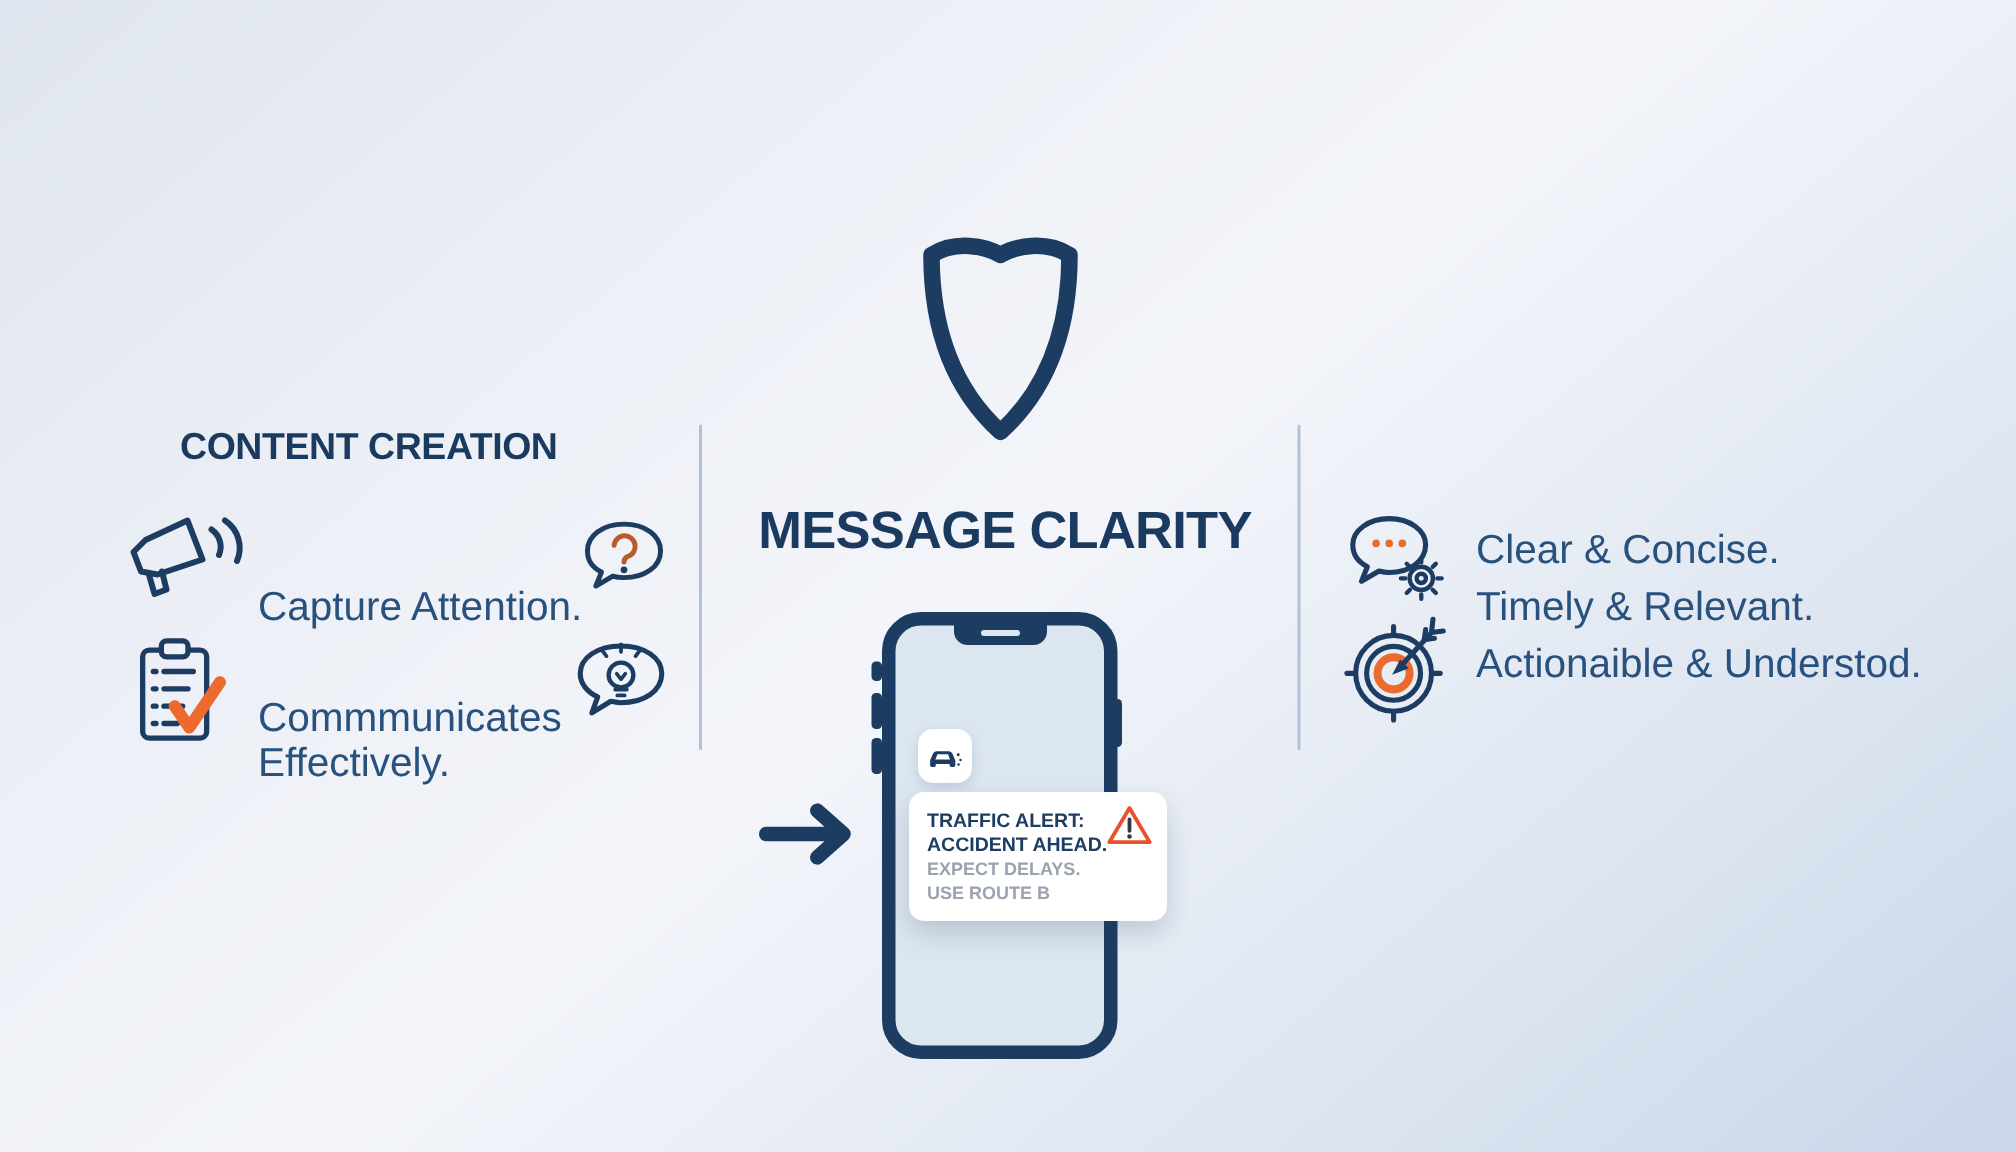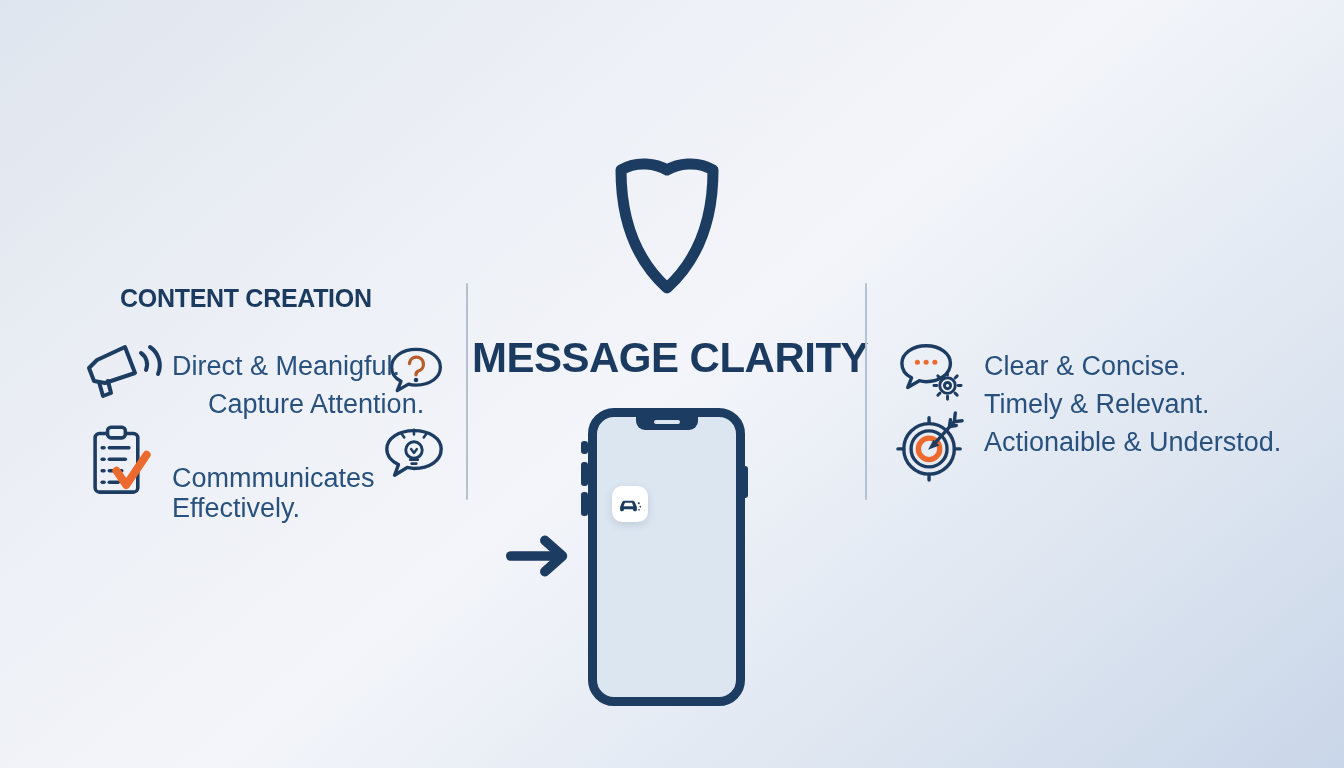--- a/index.html
+++ b/index.html
@@ -9,21 +9,21 @@
     overflow:hidden;
     font-family:"Liberation Sans", sans-serif;
     background:linear-gradient(140deg,#dfe5ee 0%,#edf0f6 30%,#f3f5fa 50%,#dde5f0 78%,#c9d6e9 100%);
   }
   .abs{position:absolute;}
   .heading{
     font-size:25px;font-weight:700;color:#1b3a5f;
     letter-spacing:-0.3px;text-align:left;white-space:nowrap;
   }
   .main-title{
-    font-size:42px;font-weight:700;color:#1b3a5f;
+    font-size:35px;font-weight:700;color:#1b3a5f;
     letter-spacing:-0.5px;text-align:center;white-space:nowrap;
   }
   .body-line{
     font-size:27px;color:#28517e;white-space:nowrap;
   }
   .body-block{
     font-size:27px;color:#28517e;line-height:30px;width:212px;white-space:normal;
   }
   .divider{width:2px;height:217px;background:#b3c1d4;border-radius:1px;}
   .phone{
@@ -110,22 +110,21 @@
   <div class="abs" style="left:381px;top:420px;">
     <svg width="66" height="62" viewBox="0 0 68 62" fill="none" stroke="#1d3c62" stroke-linecap="round" stroke-linejoin="round">
       <path d="M34 10 C18 10 6 18 6 29 C6 36 11 42 18 45 L14 56 L27 48 C29.5 48.5 31.5 49 34 49 C50 49 62 41 62 29 C62 18 50 10 34 10 Z" stroke-width="3.5"></path>
       <circle cx="34" cy="30" r="8.5" stroke-width="3"></circle>
       <path d="M31 29 L34 33 L37 29" stroke-width="2.4"></path>
       <path d="M30 40 h8 M31.5 44 h5" stroke-width="2.6"></path>
       <path d="M34 14 V9 M24 17 L21 13 M44 17 L47 13" stroke-width="2.6"></path>
     </svg>
   </div>
 
-  <div class="abs body-line" style="left:172px;top:351px;">Direct &amp; Meanigful.</div>
-  <div class="abs body-line" style="left:172px;top:389px;margin-left:36px;">Capture Attention.</div>
+  <div class="abs body-line" style="left:172px;top:389px;">Capture Attention.</div>
   <div class="abs body-block" style="left:172px;top:428px;margin-top:35px;">Commmunicates Effectively.</div>
 
 
   <div class="abs" style="left:897px;top:340px;">
     <svg width="68" height="62" viewBox="0 0 70 62" fill="none" stroke-linecap="round" stroke-linejoin="round">
       <path d="M30 5 C16 5 5 13 5 23 C5 30 9 35 15 38 L11 48 L23 41 C25.5 41.7 27.5 42 30 42 C44 42 55 34 55 23 C55 13 44 5 30 5 Z" stroke="#1d3c62" stroke-width="3.5"></path>
       <circle cx="21" cy="22" r="2.6" fill="#ed6a2e" stroke="none"></circle>
       <circle cx="30" cy="22" r="2.6" fill="#ed6a2e" stroke="none"></circle>
       <circle cx="39" cy="22" r="2.6" fill="#ed6a2e" stroke="none"></circle>
       <g stroke="#1d3c62" stroke-width="3">
@@ -177,14 +176,27 @@
   <div class="abs app-tile">
     <svg width="26" height="20" viewBox="0 0 34 26">
       <path d="M4 17 l2.5 -6 c.6 -1.4 1.8 -2.2 3.2 -2.2 h10.6 c1.4 0 2.6 .8 3.2 2.2 L26 17 v4 a1.5 1.5 0 0 1 -1.5 1.5 h-2 A1.5 1.5 0 0 1 21 21 v-1 H9 v1 a1.5 1.5 0 0 1 -1.5 1.5 h-2 A1.5 1.5 0 0 1 4 21 Z" fill="#1d3c62"></path>
       <path d="M8.6 16 l1.8 -4.6 h9.2 L21.4 16 Z" fill="#ffffff"></path>
       <circle cx="28.5" cy="12" r="1.3" fill="#1d3c62"></circle>
       <circle cx="30.5" cy="16.5" r="1.1" fill="#1d3c62"></circle>
       <circle cx="28.8" cy="20.5" r="1.1" fill="#1d3c62"></circle>
     </svg>
   </div>
 
+  <div class="abs notif-card">
+    <div class="notif-title">TRAFFIC ALERT:</div>
+    <div class="notif-title">ACCIDENT AHEAD.</div>
+    <div class="notif-body">EXPECT DELAYS.</div>
+    <div class="notif-body">USE ROUTE B</div>
+    <div class="warn">
+      <svg width="32" height="29" viewBox="0 0 38 34">
+        <path d="M19 3 L35 30 H3 Z" fill="#ffffff" stroke="#e8512b" stroke-width="3" stroke-linejoin="round"></path>
+        <line x1="19" y1="12" x2="19" y2="21" stroke="#333a45" stroke-width="3" stroke-linecap="round"></line>
+        <circle cx="19" cy="25.5" r="1.8" fill="#333a45"></circle>
+      </svg>
+    </div>
+  </div>
 
 </div>
 
 </body></html>

